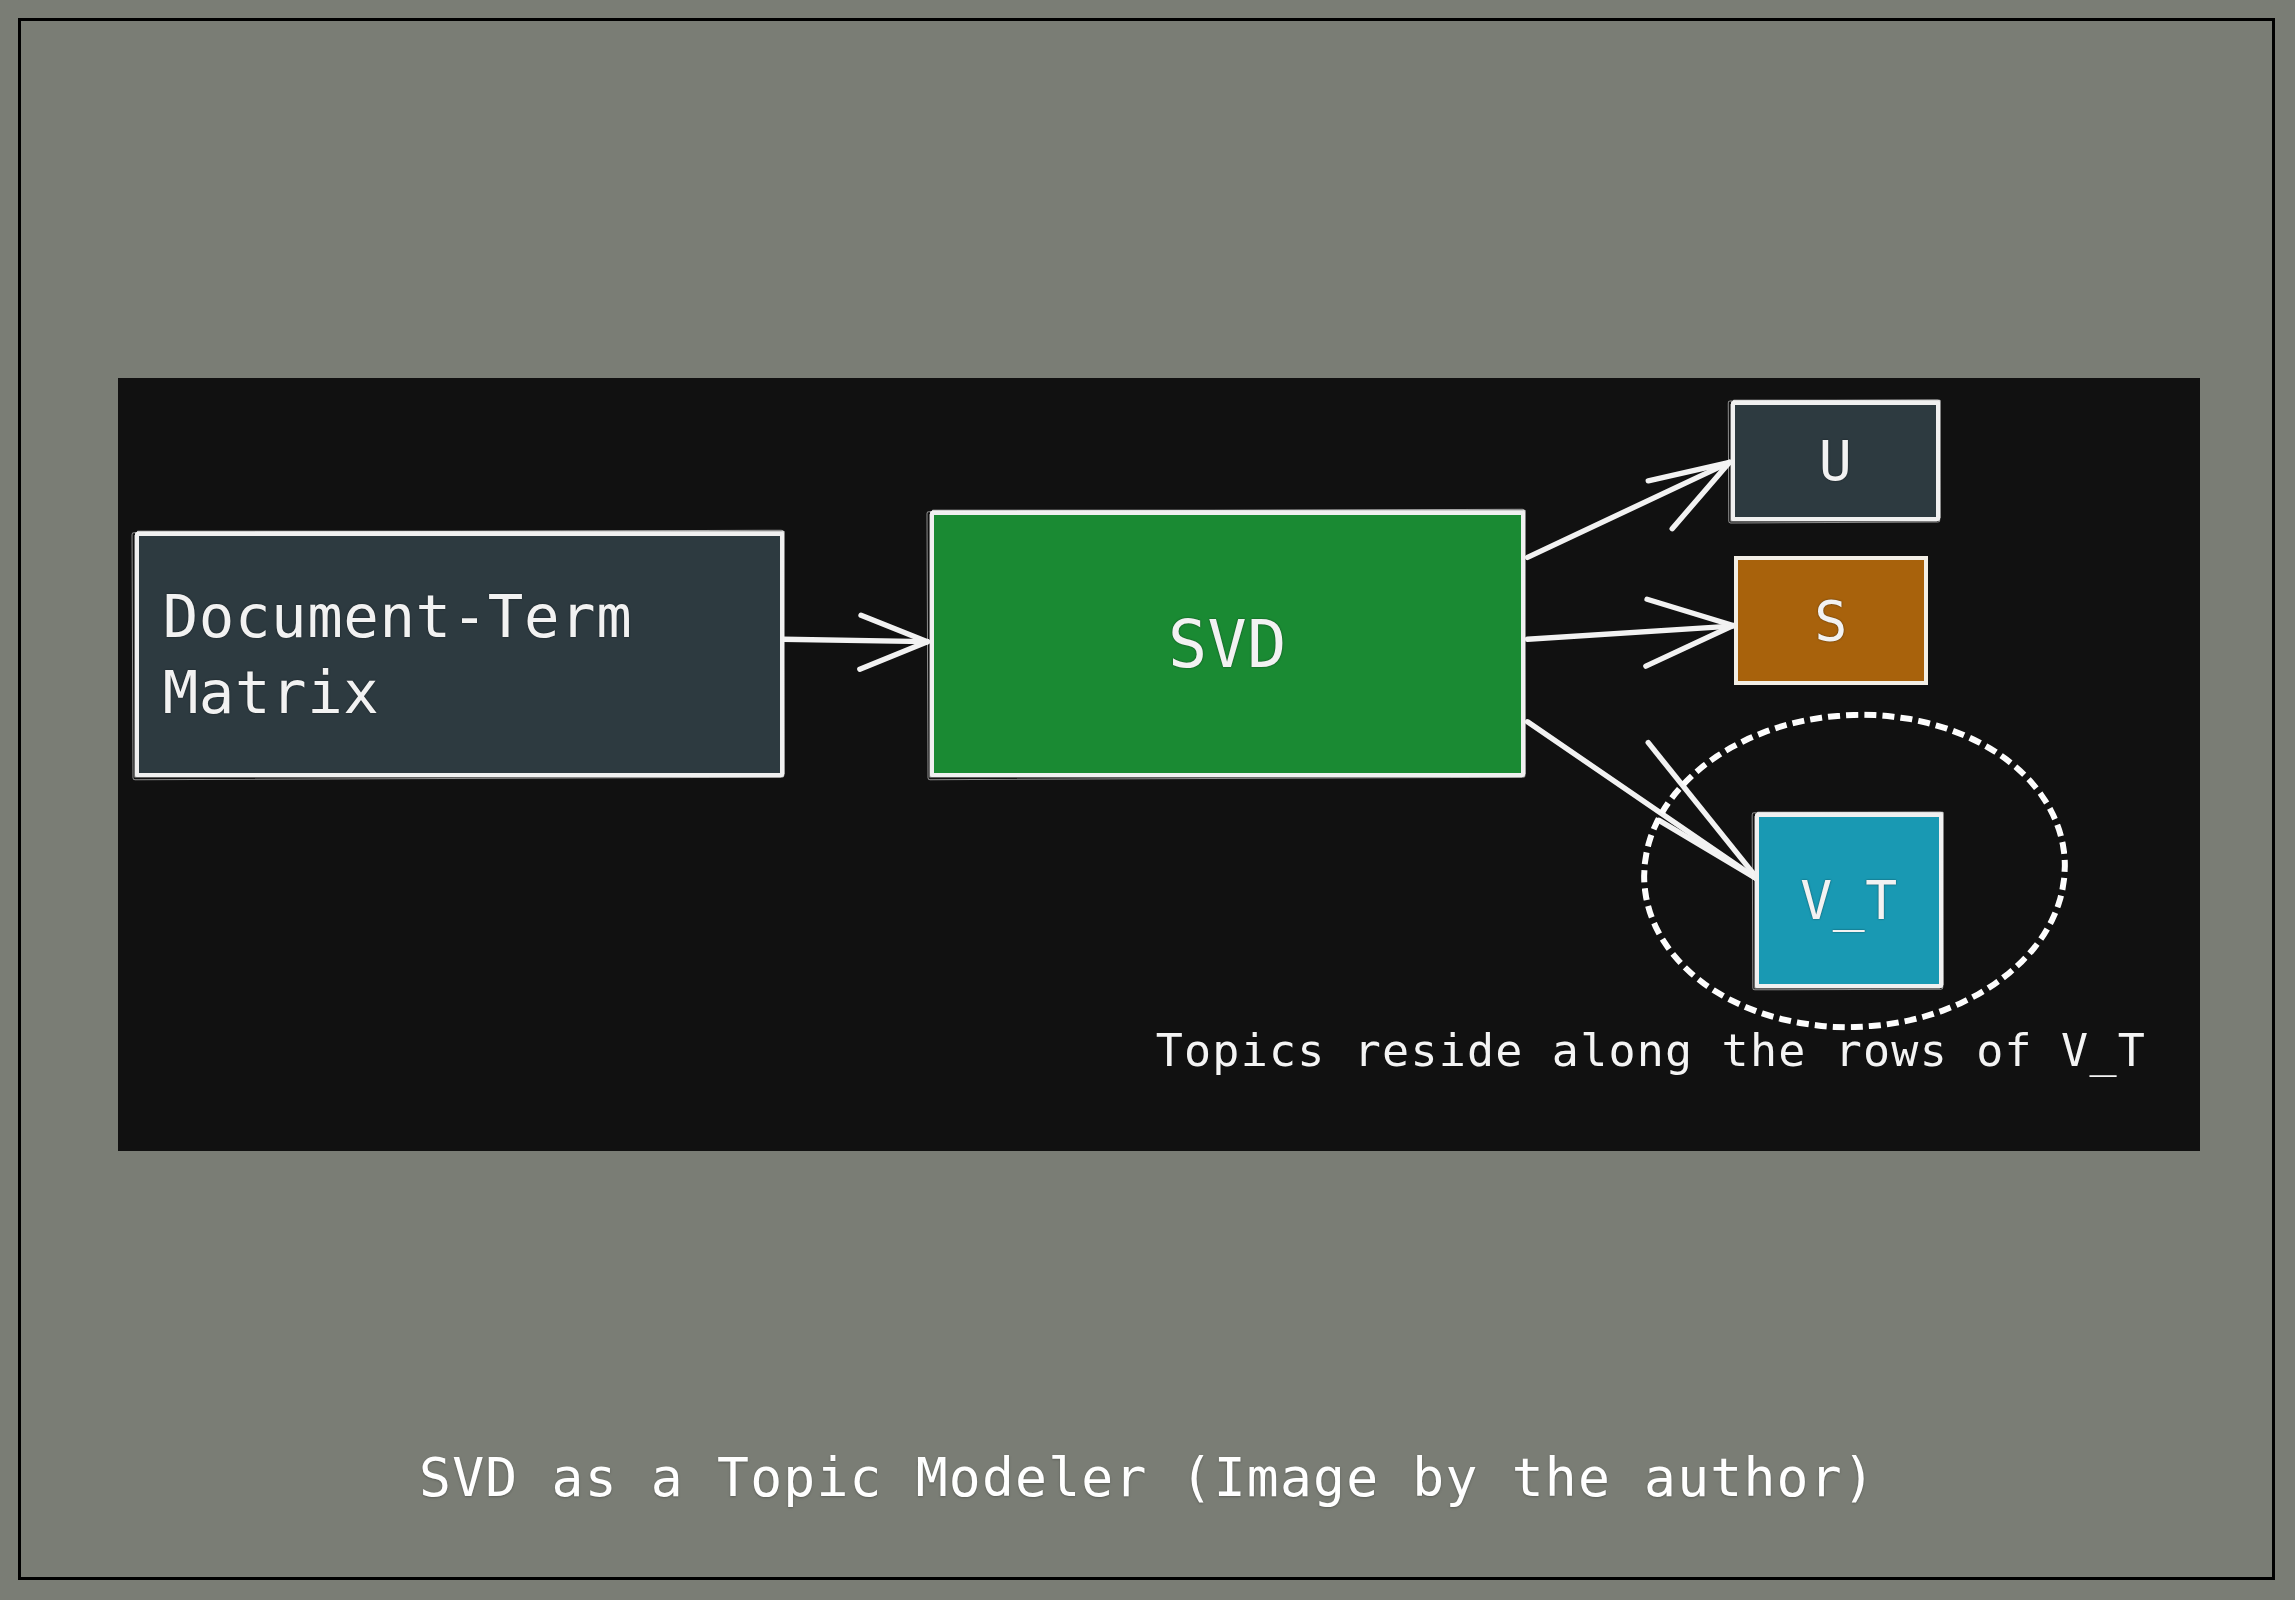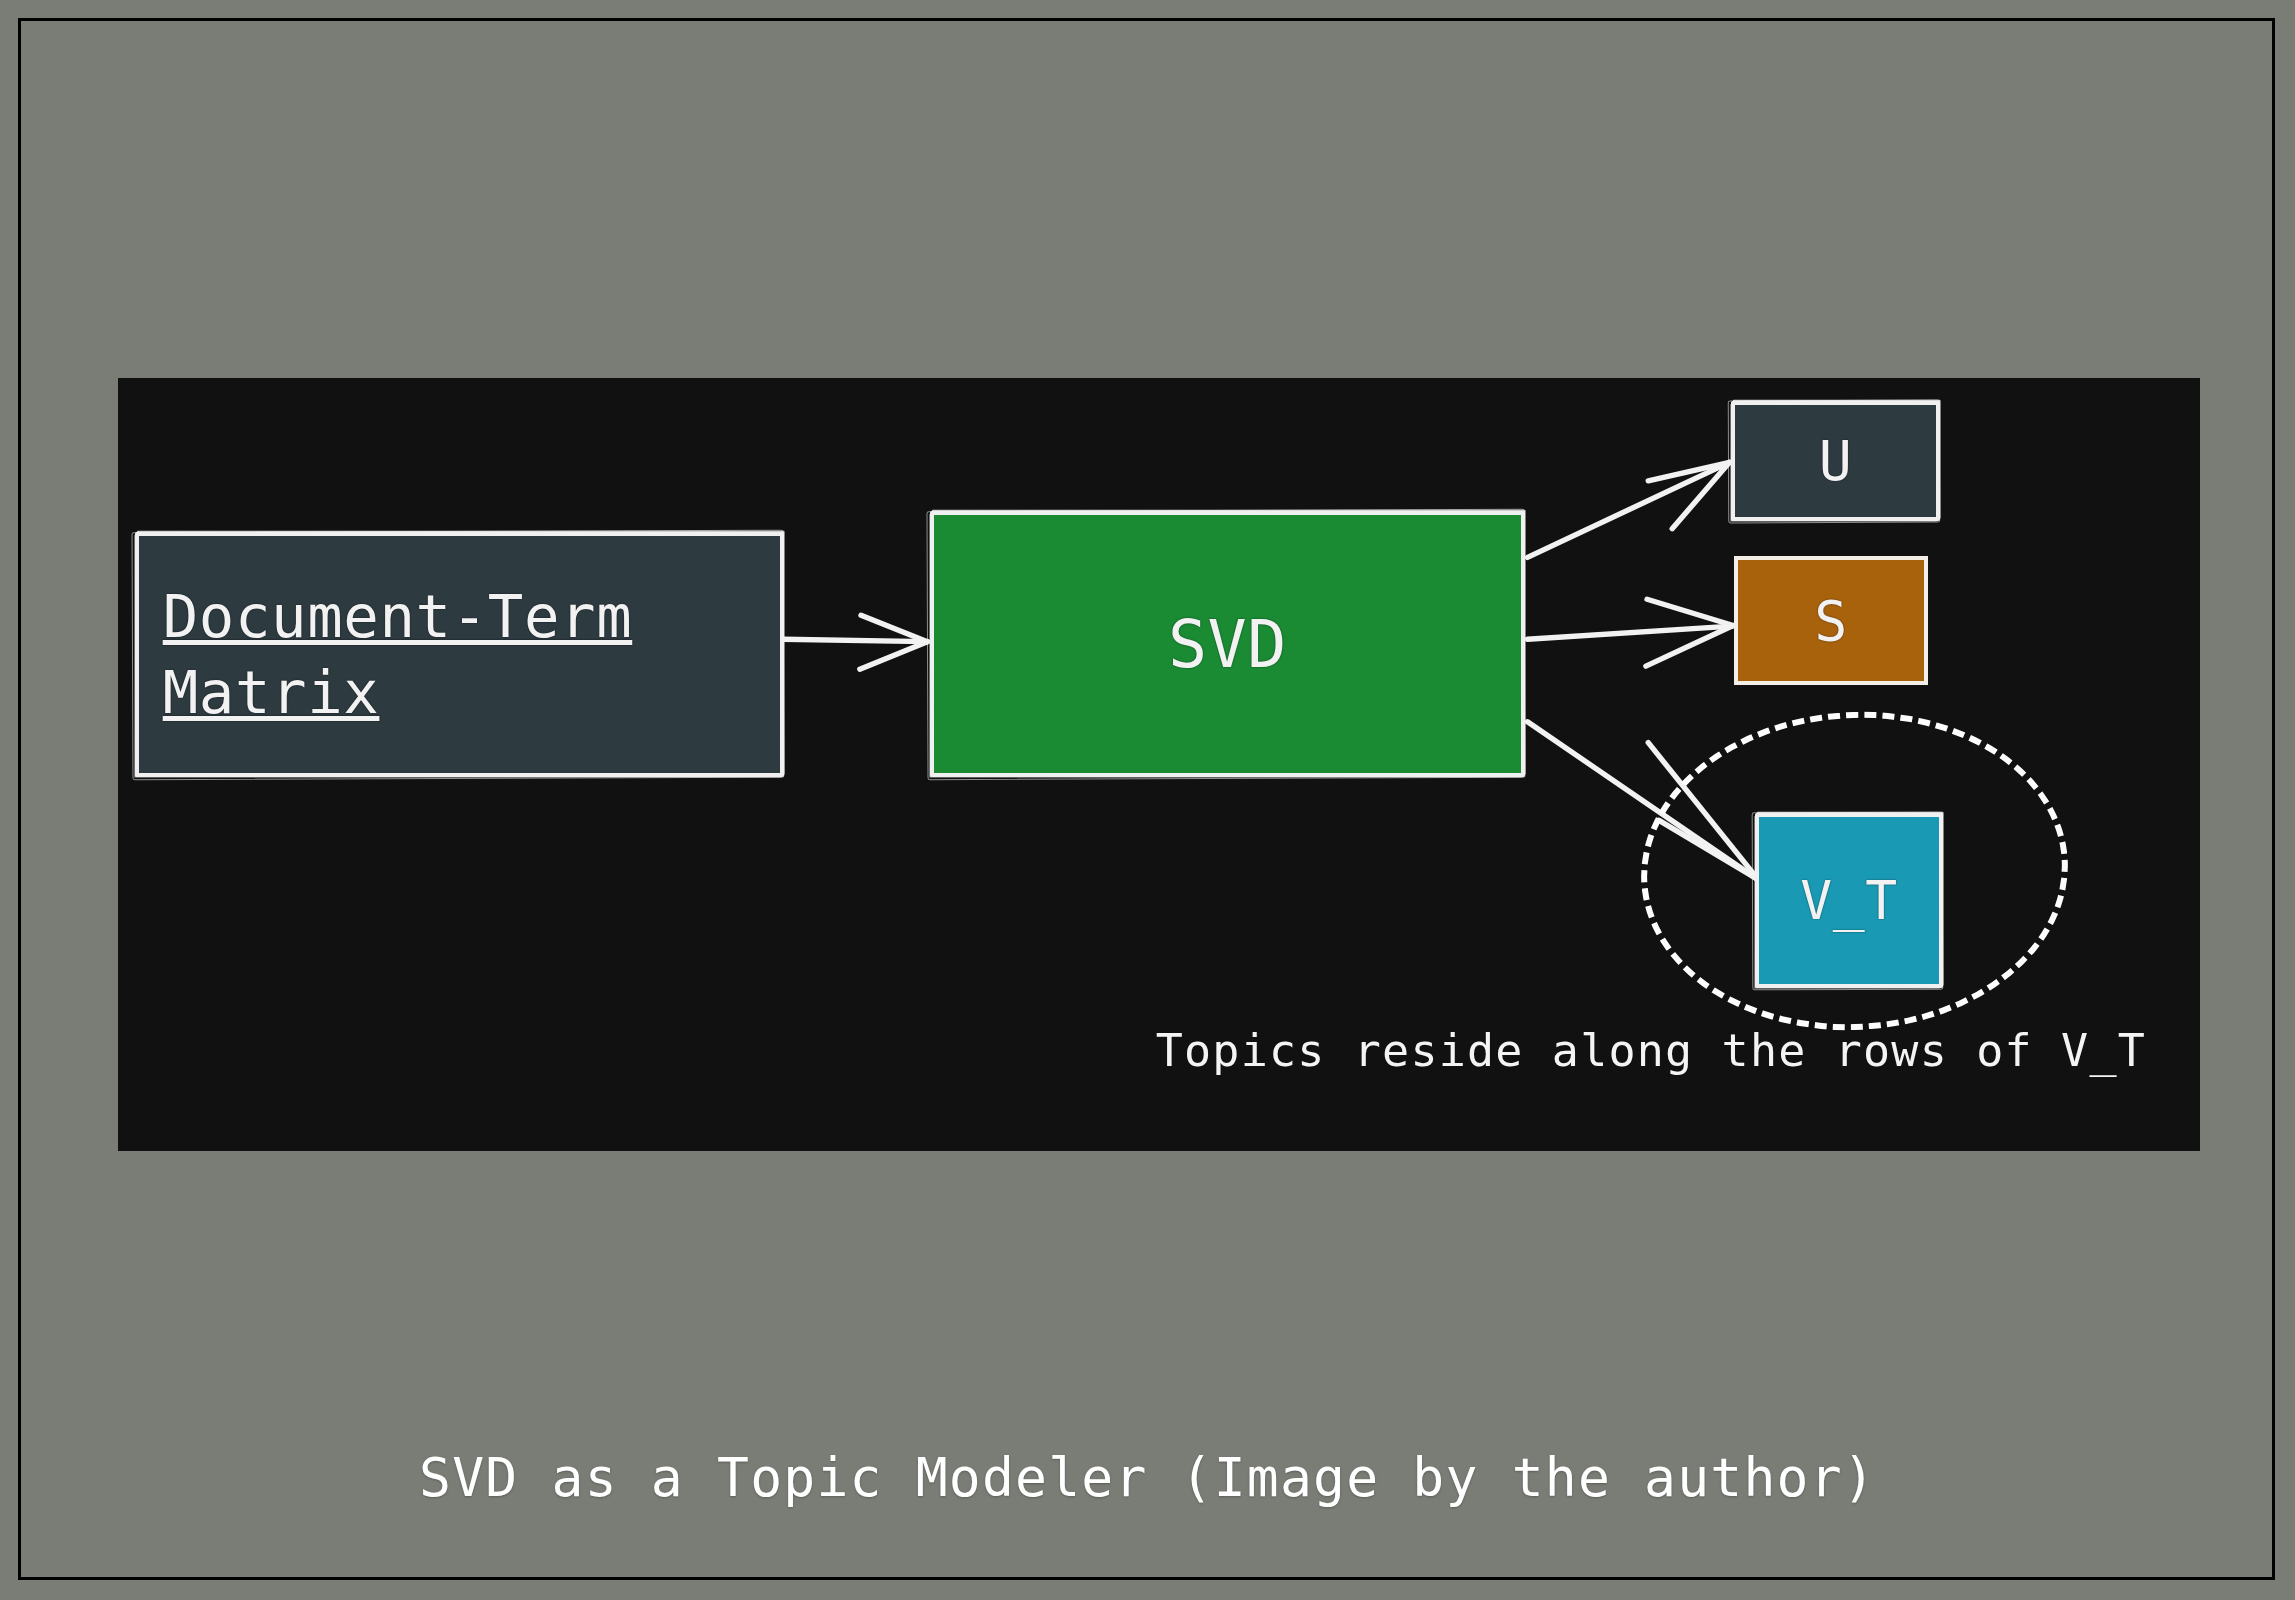--- a/index.html
+++ b/index.html
@@ -54,21 +54,20 @@
   #dtm{
     left:16.7px;top:154px;
     width:649px;height:245px;
     background:#2d3a40;
     justify-content:flex-start;
     align-items:center;
     padding:0 0 0 24px;
     font-size:59px;
     line-height:1.28;
     text-align:left;
-    text-decoration:underline;
   }
   #dtm .txt{white-space:pre-line;}
 
   #svd{
     left:812px;top:133px;
     width:595px;height:266px;
     background:#1a8a33;
     font-size:65px;
   }
 

